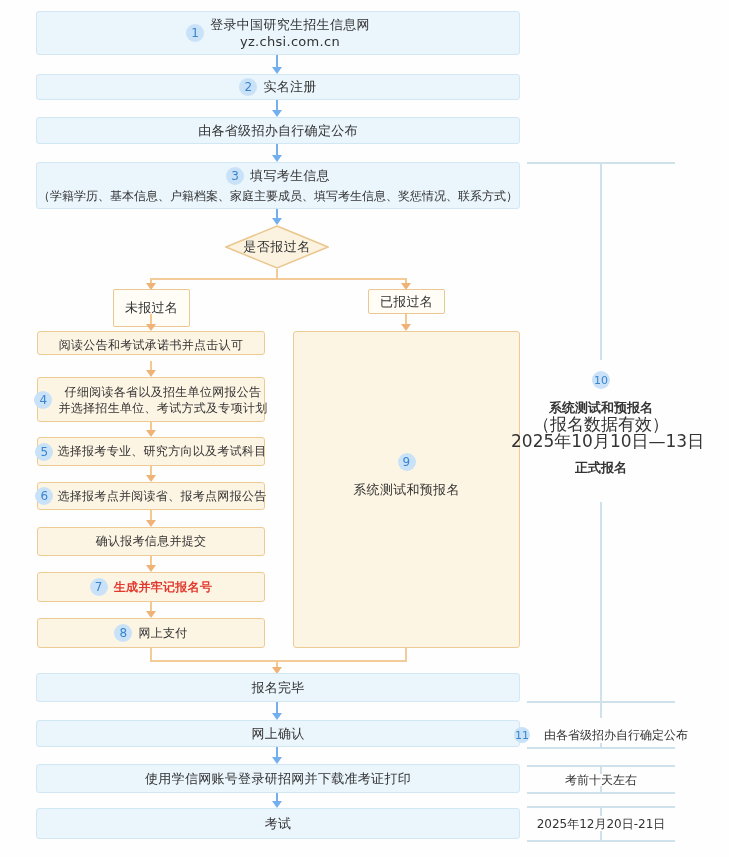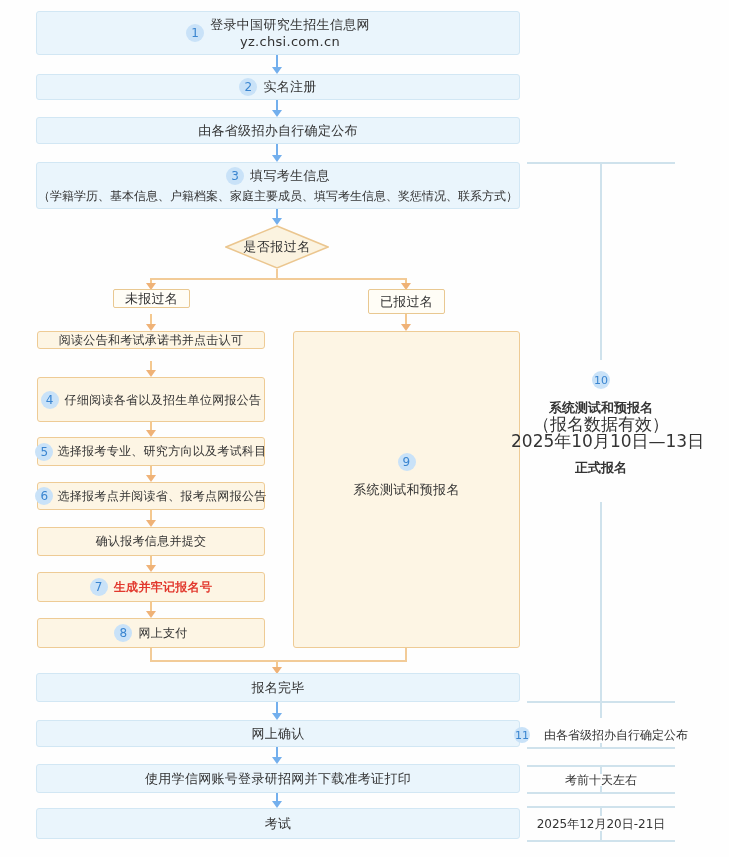--- a/index.html
+++ b/index.html
@@ -91,37 +91,37 @@
       <polygon points="52,1 103,22 52,43 1,22" fill="#fbf3e0" stroke="#ebc68f" stroke-width="1.5"></polygon>
     </svg>
     <span class="lbl">是否报过名</span>
   </div>
 
   <div class="ln lo" style="left:276px;top:269px;width:2px;height:10px;"></div>
   <div class="ln lo" style="left:150px;top:278px;width:257px;height:2px;"></div>
   <div class="arr ao" style="left:146px;top:279px;width:10px;height:11px;"></div>
   <div class="arr ao" style="left:401px;top:279px;width:10px;height:11px;"></div>
 
-  <div class="bx tag" style="left:113px;top:289px;width:77px;height:19px;text-align:center;">
+  <div class="bx tag" style="left:113px;top:289px;width:77px;height:38px;text-align:center;">
     <span>未报过名</span>
   </div>
   <div class="bx tag" style="left:368px;top:289px;width:77px;height:25px;">
     <span>已报过名</span>
   </div>
   <div class="arr ao" style="left:146px;top:314px;width:10px;height:17px;"></div>
   <div class="arr ao" style="left:401px;top:314px;width:10px;height:17px;"></div>
 
-  <div class="bx cream leftcol" style="left:37px;top:331px;width:228px;height:18px;">
+  <div class="bx cream leftcol" style="left:37px;top:331px;width:228px;height:24px;align-items:flex-end;">
     <span>阅读公告和考试承诺书并点击认可</span>
   </div>
   <div class="arr ao" style="left:146px;top:361px;width:10px;height:16px;"></div>
 
   <div class="bx cream leftcol gap6" style="left:37px;top:377px;width:228px;height:45px;">
     <span class="num">4</span>
-    <span class="line2" style="line-height:16px;"><span>仔细阅读各省以及招生单位网报公告</span><br></span>
+    <span class="line2" style="line-height:16px;"><span>仔细阅读各省以及招生单位网报公告</span><br><span>并选择招生单位、考试方式及专项计划</span></span>
   </div>
   <div class="arr ao" style="left:146px;top:422px;width:10px;height:15px;"></div>
 
   <div class="bx cream leftcol" style="left:37px;top:437px;width:228px;height:29px;gap:4px;">
     <span class="num">5</span>
     <span>选择报考专业、研究方向以及考试科目</span>
   </div>
   <div class="arr ao" style="left:146px;top:466px;width:10px;height:16px;"></div>
 
   <div class="bx cream leftcol" style="left:37px;top:482px;width:228px;height:28px;gap:4px;">

